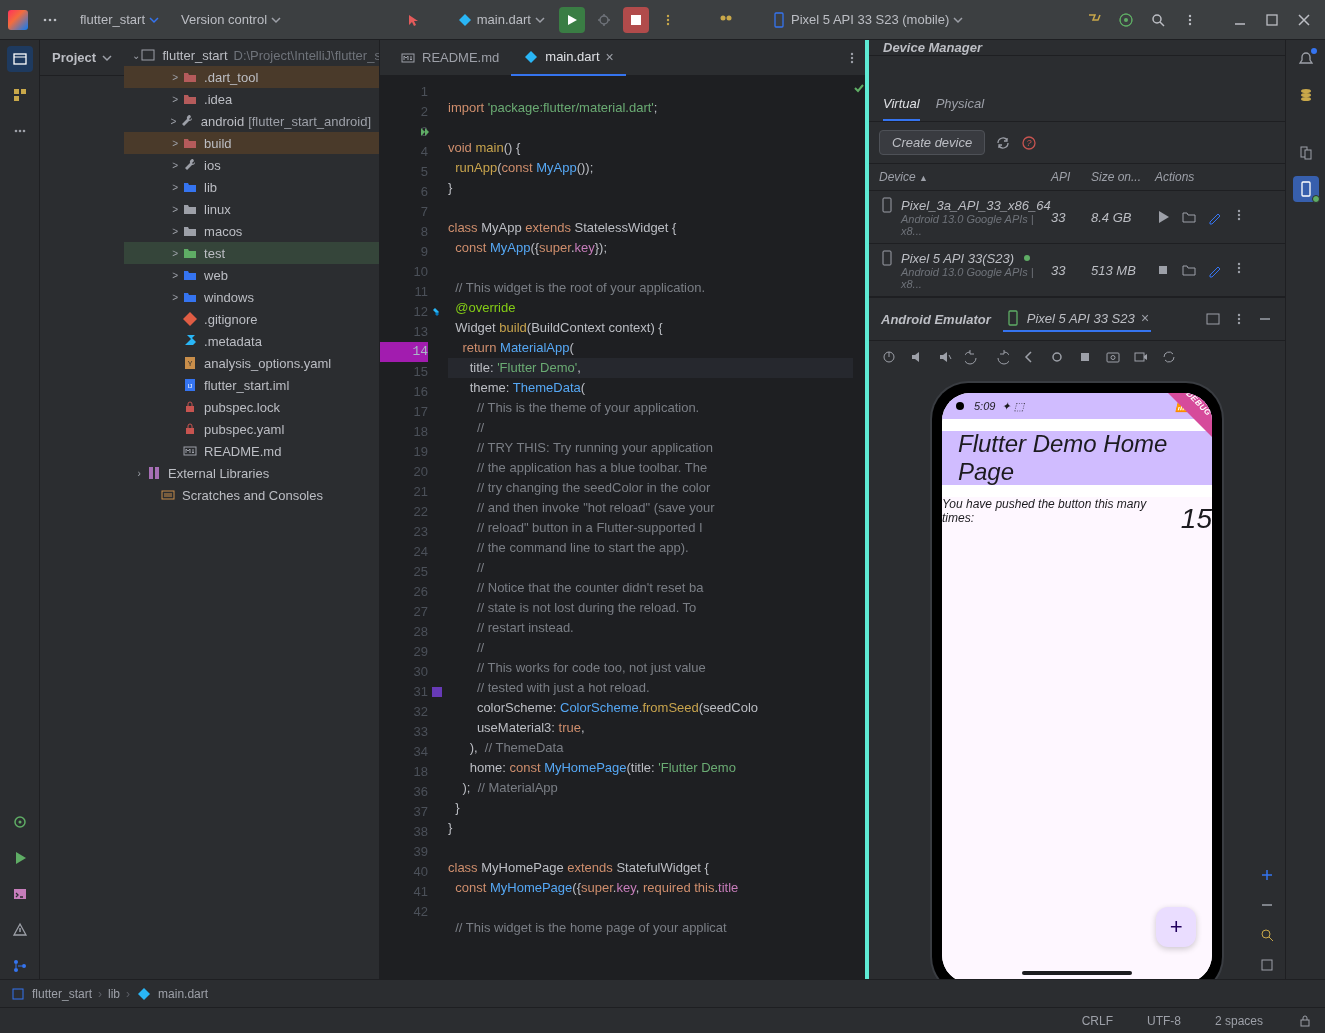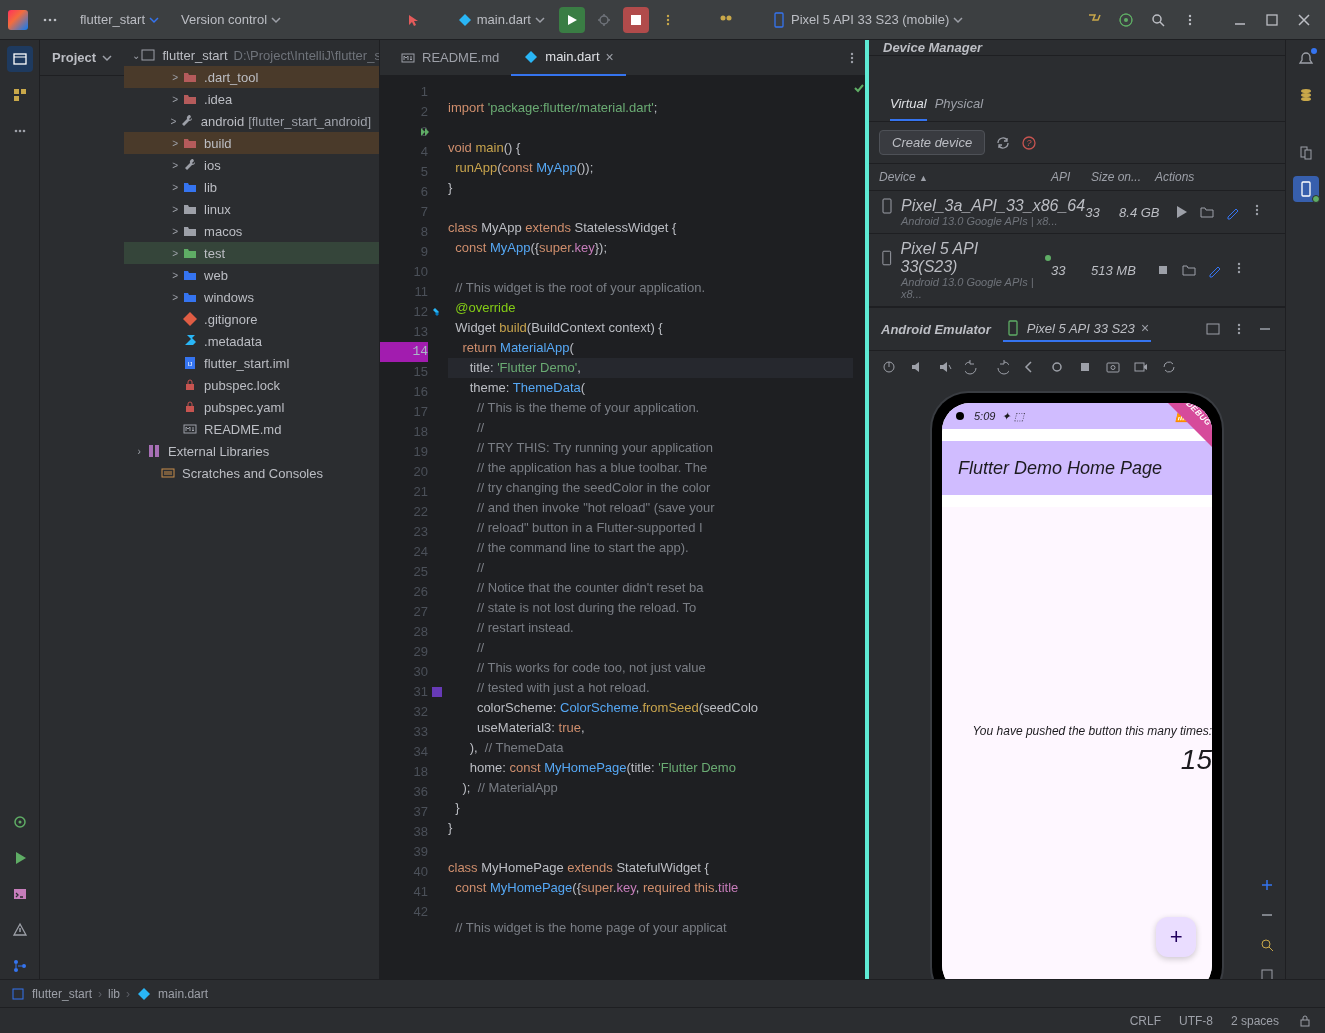--- a/index.html
+++ b/index.html
@@ -51,56 +51,56 @@
 .fn { color:#c8a44d; }
 .fn2 { color:#56a8f5; }
 .cm { color:#7a7e85; }
 .ann { color:#84cc16; }
 .nm { color:#bcbec4; }
 .prp { color:#c77dbb; }
 .err-strip { width:12px; background:#1e1f22; padding-top:6px; }
 .err-ok { width:12px; height:12px; margin:0 auto; color:#5fad65; }
 .dev-panel { width:420px; background:#2b2d30; border-left:4px solid #5eead4; display:flex; flex-direction:column;font-style:italic; }
 .dev-header { height:36px; display:flex; align-items:center; padding:0 14px; font-weight:600; border-bottom:1px solid #1e1f22; }
-.dev-tabs { display:flex; gap:8px; padding:8px 21px 0; border-bottom:1px solid #1e1f22;margin-top:32px; }
+.dev-tabs { display:flex; gap:16px; padding:8px 14px 0; border-bottom:1px solid #1e1f22;margin-top:32px; }
 .dev-tab { padding-bottom:8px; cursor:pointer; color:#9da0a8; }
 .dev-tab.active { color:#dfe1e5; border-bottom:2px solid #3574f0; }
 .dev-toolbar { display:flex; align-items:center; gap:10px; padding:8px 10px; }
 .create-btn { background:#393b40; border:1px solid #4e5157; padding:4px 12px; border-radius:4px; cursor:pointer; }
 .dev-table-head { display:flex; padding:6px 10px; border-top:1px solid #1e1f22; border-bottom:1px solid #1e1f22; color:#9da0a8; font-size:12px; }
 .col-dev { flex:1; }
 .col-api { width:40px; }
 .col-size { width:64px; }
 .col-act { width:120px; }
 .dev-row { display:flex; align-items:center; padding:6px 10px; border-bottom:1px solid #1e1f22; }
-.dev-row .name { font-size:16px; }
+.dev-row .name { font-size:13px; }
 .dev-row .sub { font-size:11px; color:#6f737a; }
 .dev-actions { display:flex; gap:10px; color:#9da0a8; }
 .emu-header { display:flex; align-items:center; padding:8px 12px; gap:12px; border-top:1px solid #1e1f22; border-bottom:1px solid #1e1f22; }
 .emu-tab { display:flex; align-items:center; gap:6px; padding:4px 2px; }
 .emu-tab.active { border-bottom:2px solid #3574f0; }
 .emu-toolbar { display:flex; gap:12px; padding:8px 12px; color:#9da0a8; }
 .emu-screen { flex:1; display:flex; align-items:flex-start; justify-content:center; padding:10px 0 0; position:relative; }
 .phone { width:290px; height:610px; background:#000; border-radius:36px; padding:10px; position:relative; box-shadow:0 0 0 2px #3a3d42; }
 .phone-inner { width:100%; height:100%; background:#fff; border-radius:28px; overflow:hidden; display:flex; flex-direction:column; position:relative;gap:12px; }
 .status-bar-p { height:26px; background:#d0bcff; display:flex; align-items:center; padding:0 14px; font-size:11px; color:#1c1b1f; }
 .status-bar-p .camdot { width:8px; height:8px; background:#000; border-radius:50%; margin-right:10px; }
 .status-bar-p .sp { flex:1; }
-.app-bar { height:54px; background:#d0bcff; display:flex; align-items:center; padding:0 16px; font-size:18px; color:#1c1b1f; }
-.app-body { flex:1; display:flex; flex-direction:column; align-items:flex-end; justify-content:center; background:#fef7ff; position:relative; }
+.app-bar { height:54px; background:#d0bcff; display:flex; align-items:center; padding:0 16px; font-size:24px; color:#1c1b1f; }
+.app-body { flex:1; display:flex; flex-direction:row; align-items:flex-start; justify-content:center; background:#fef7ff; position:relative; }
 .app-body .msg { font-size:12px; color:#1c1b1f; }
 .app-body .count { font-size:28px; color:#1c1b1f; margin-top:6px; }
 .fab { position:absolute; right:16px; bottom:36px; width:40px; height:40px; background:#eaddff; border-radius:12px; display:flex; align-items:center; justify-content:center; font-size:22px; color:#21005d; box-shadow:0 2px 6px rgba(0,0,0,.2); }
 .nav-pill { position:absolute; bottom:8px; left:50%; transform:translateX(-50%); width:110px; height:4px; background:#1c1b1f; border-radius:2px; }
 .debug-ribbon { position:absolute; top:0; right:0; width:0; height:0; border-left:44px solid transparent; border-top:44px solid #d64b9b; }
 .debug-ribbon span { position:absolute; top:-38px; right:-2px; transform:rotate(45deg); font-size:8px; color:#fff; font-weight:700; letter-spacing:.5px; }
 .emu-side { position:absolute; right:10px; bottom:20px; display:flex; flex-direction:column; gap:14px; color:#9da0a8; }
 .breadcrumb { height:28px; border-top:1px solid #1e1f22; display:flex; align-items:center; padding:0 10px; gap:6px; font-size:12px; color:#9da0a8; }
 .breadcrumb .sep { color:#5a5d63; }
-.status-bar { height:26px; border-top:1px solid #1e1f22; display:flex; align-items:center; justify-content:flex-end; padding:4px 12px; gap:18px; font-size:12px; color:#9da0a8; }
+.status-bar { height:26px; border-top:1px solid #1e1f22; display:flex; align-items:center; justify-content:flex-end; padding:4px 12px; gap:34px; font-size:12px; color:#9da0a8; }
 .ic { width:16px; height:16px; }
 .green-dot { width:6px; height:6px; background:#5fad65; border-radius:50%; display:inline-block; margin-left:4px; vertical-align:middle; }
 .notif-dot { position:absolute; top:2px; right:2px; width:6px; height:6px; background:#3574f0; border-radius:50%; }
 </style>
 </head>
 <body>
 
 <div class="titlebar">
   <div class="tb-left">
     <div class="ij-logo"></div>
@@ -412,20 +412,30 @@
             <span>.gitignore</span>
           </div>
           <div class="tree-row" style="padding-left: 44px;">
             <span class="tree-arrow"></span>
             <span class="tree-icon">
               <svg class="ic" viewBox="0 0 16 16">
                 <path d="M5 2l4 4-6 6h8l3-3-4-4 3-3z" fill="#29b6f6"></path>
               </svg>
             </span>
             <span>.metadata</span>
+          </div>
+          <div class="tree-row" style="padding-left: 44px;">
+            <span class="tree-arrow"></span>
+            <span class="tree-icon">
+              <svg class="ic" viewBox="0 0 16 16">
+                <rect x="3" y="2" width="10" height="12" fill="#c98e4a"></rect>
+                <text x="8" y="11" text-anchor="middle" font-size="7" fill="#2b2d30">Y</text>
+              </svg>
+            </span>
+            <span>analysis_options.yaml</span>
           </div>
           <div class="tree-row" style="padding-left: 44px;">
             <span class="tree-arrow"></span>
             <span class="tree-icon">
               <svg class="ic" viewBox="0 0 16 16">
                 <rect x="3" y="2" width="10" height="12" fill="#3574f0"></rect>
                 <text x="8" y="11" text-anchor="middle" font-size="6" fill="#fff">IJ</text>
               </svg>
             </span>
             <span>flutter_start.iml</span>

